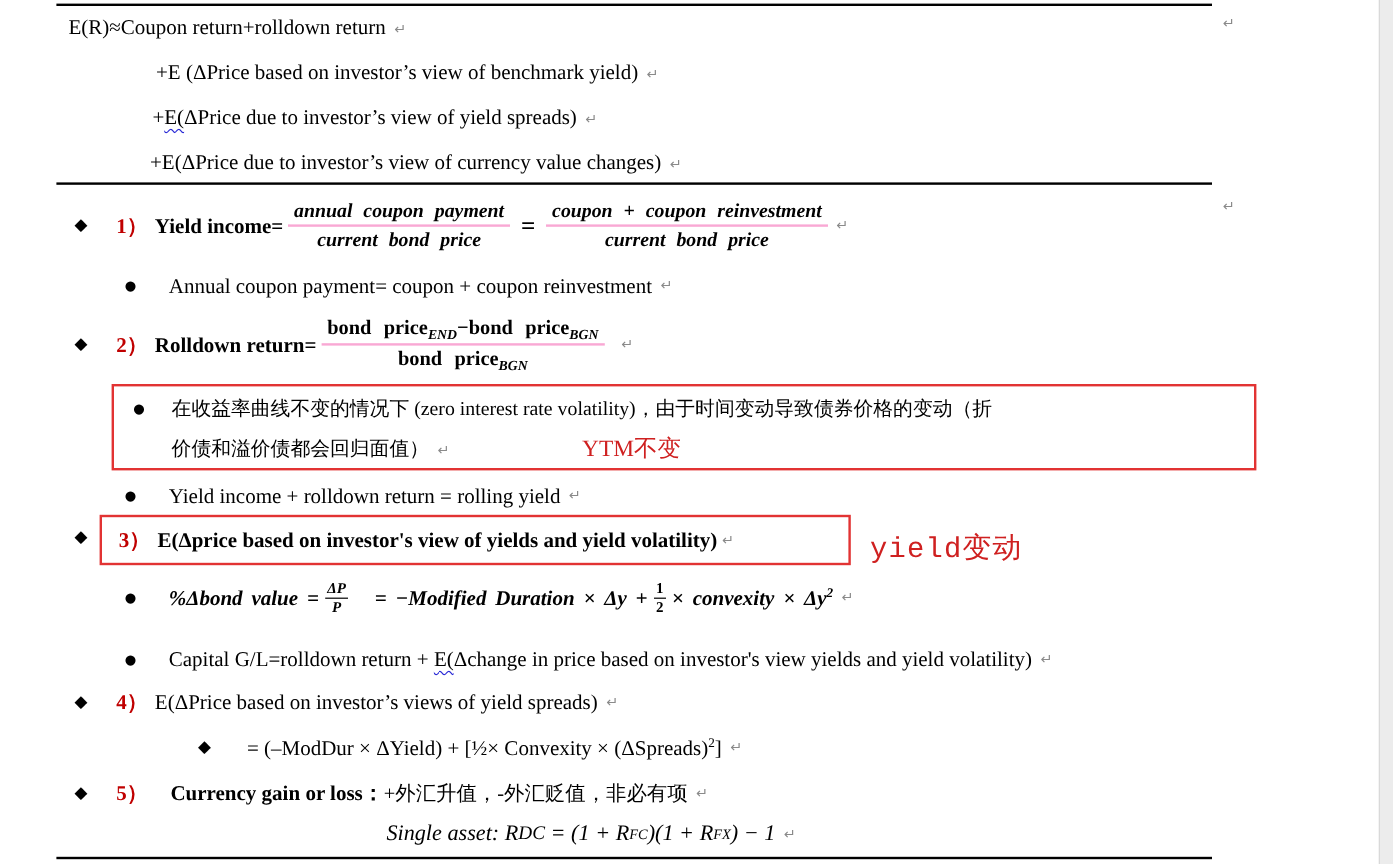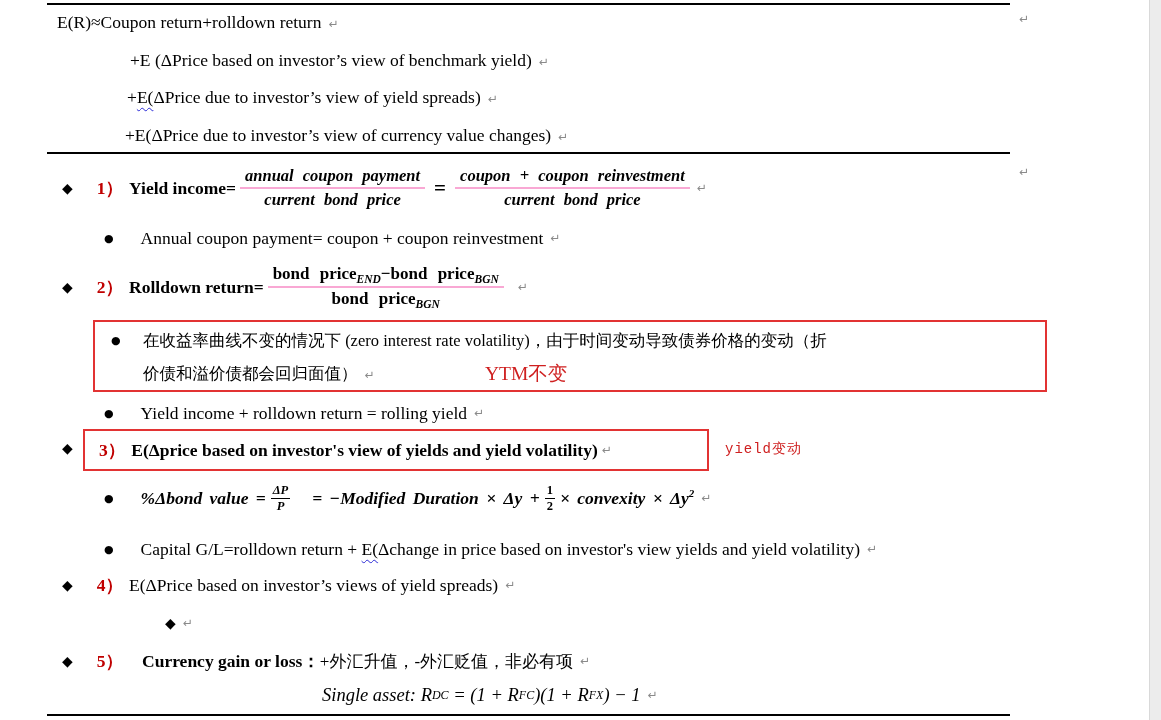--- a/index.html
+++ b/index.html
@@ -29,21 +29,21 @@
   .f2 sub{font-size:11.5px;font-style:italic;}
   .sfrac{display:inline-block;text-align:center;vertical-align:middle;font-size:12.5px;font-weight:bold;margin:0 5px;}
   .sfrac .top{display:block;border-bottom:1.5px solid #000;padding:0 2px 0 2px;}
   .sfrac .bot{display:block;}
   .bigeq{font-size:21px;font-weight:bold;margin:0 9px;}
   sup{font-size:11px;}
   sub{font-size:11px;}
   .redbox{position:absolute;border:2px solid var(--box_red);}
   .cjk{font-size:16.5px;}
   .note{color:var(--note_red);}
-  .mono-note{font-family:"Liberation Mono","Liberation Serif",serif;font-size:14px;color:var(--note_red);letter-spacing:1px;}
+  .mono-note{font-family:"Liberation Mono","Liberation Serif",serif;font-size:24px;color:var(--note_red);letter-spacing:1px;}
   .scrollbar{position:absolute;right:0;top:0;width:11px;height:720px;background:#ececec;border-left:1px solid #d9d9d9;}
   .ital{font-style:italic;}
 </style>
 </head>
 <body>
 
 <div class="rule" style="top:3px;"></div>
 <div class="rule" style="top:152px;"></div>
 
 <span class="abs pilcrow" style="left:1012px;top:12px;">↵</span>
@@ -131,34 +131,35 @@
 </div>
 
 <div class="row" style="left:62px;top:573px;height:24px;">
   <span class="diamond">◆</span>
   <span class="rednum" style="margin-left:24px;">4）</span>
   <span class="t" style="margin-left:6px;">E(ΔPrice based on investor’s views of yield spreads)</span>
   <span class="pilcrow">↵</span>
 </div>
 <div class="row" style="left:165px;top:610px;height:26px;">
   <span class="diamond">◆</span>
+  <span class="t" style="margin-left:30px;"><span>= (–ModDur × ΔYield) + [½× Convexity × (ΔSpreads)</span><sup>2</sup><span>]</span></span>
   <span class="pilcrow">↵</span>
 </div>
 
 <div class="row" style="left:62px;top:648px;height:26px;">
   <span class="diamond">◆</span>
   <span class="rednum" style="margin-left:24px;">5）</span>
   <span class="t b" style="margin-left:19px;">Currency gain or loss：</span>
   <span class="cjk" style="font-size:17px;">+外汇升值，-外汇贬值，非必有项</span>
   <span class="pilcrow">↵</span>
 </div>
 
 <div class="row ital" style="left:322px;top:681px;height:28px;font-size:18.5px;text-align:right;">
   <span>Single asset: R</span>
-    <sub style="font-size:12px;">DC</sub>
+    <sub style="font-size:16px;">DC</sub>
     <span style="white-space:pre;"> = (1 + R</span>
     <sub style="font-size:12px;">FC</sub>
     <span>)(1 + R</span>
     <sub style="font-size:12px;">FX</sub>
     <span>) − 1</span>
   <span class="pilcrow">↵</span>
 </div>
 
 <div class="rule" style="top:714px;"></div>
 

